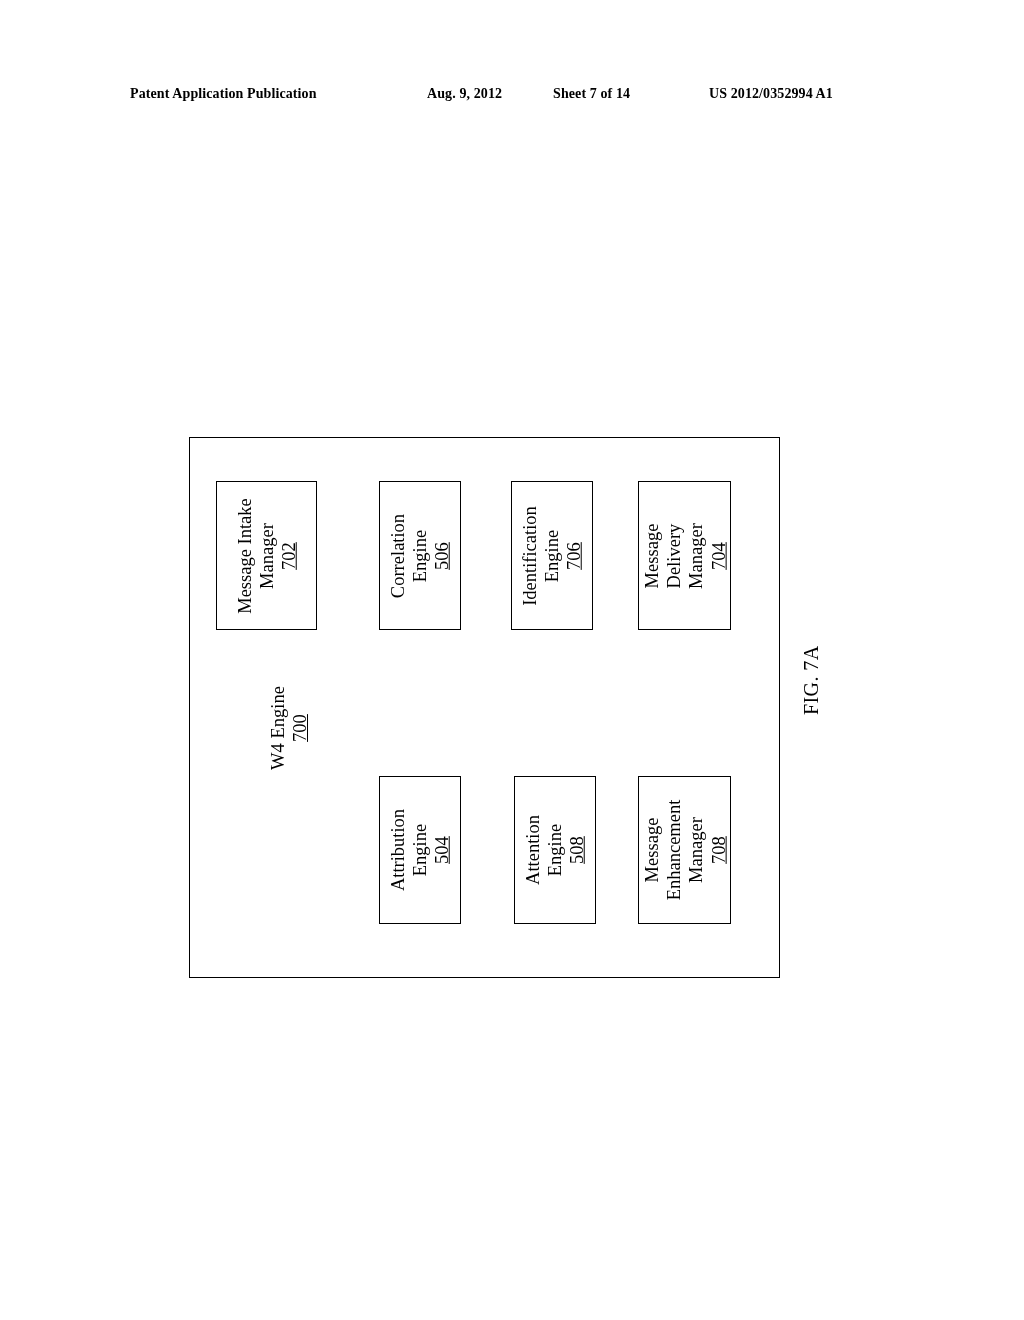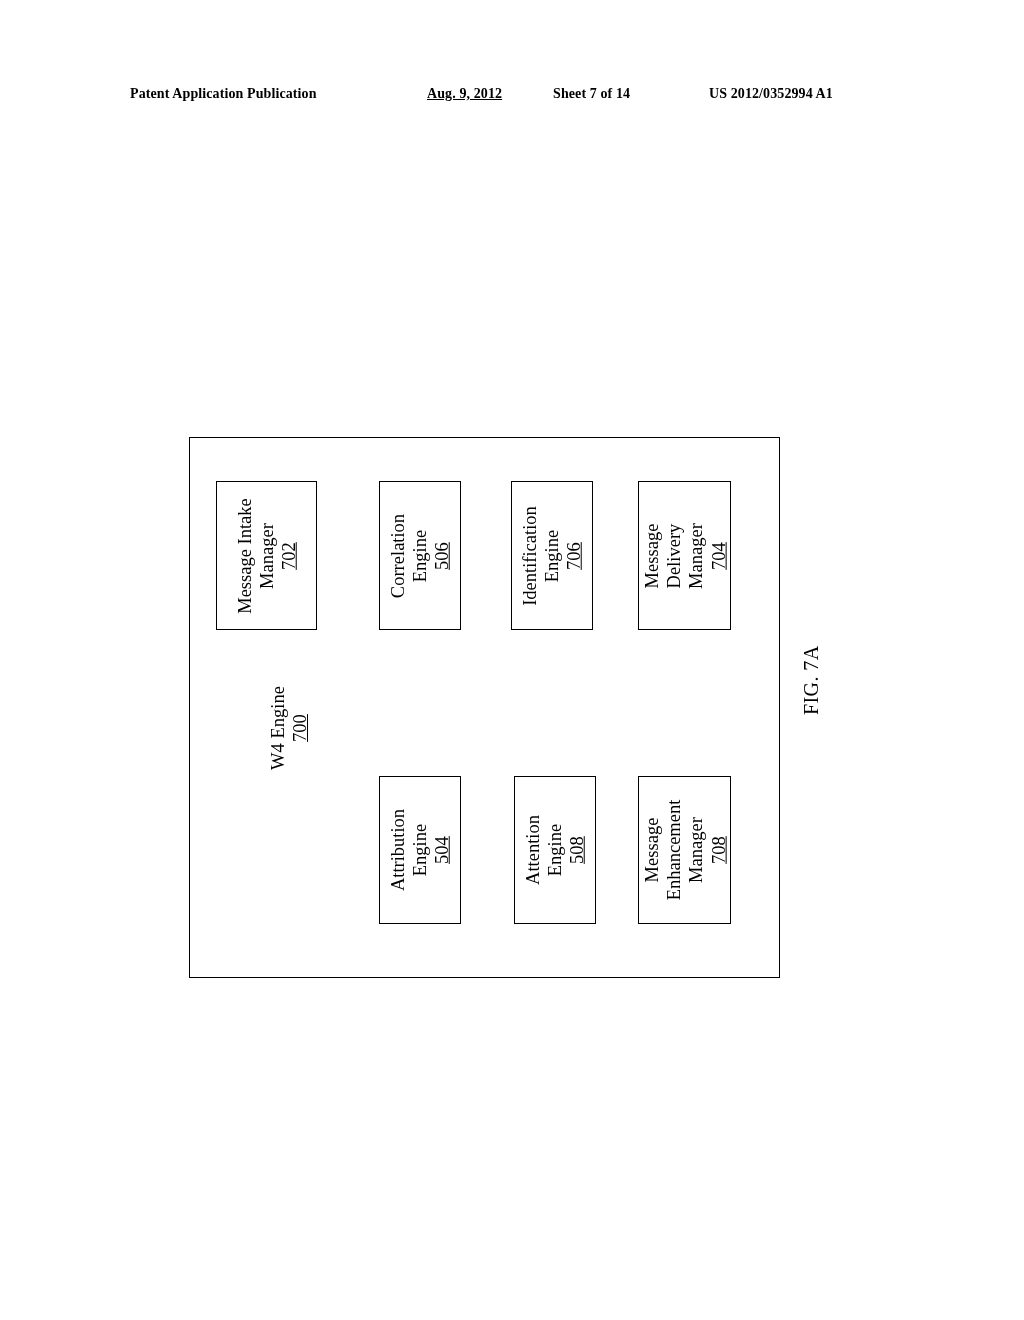--- a/index.html
+++ b/index.html
@@ -31,21 +31,20 @@
     letter-spacing: 0.1px;
     white-space: nowrap;
   }
   #page-header .hdr-pub {
     position: absolute;
     left: 130px;
   }
   #page-header .hdr-date {
     position: absolute;
     left: 427px;
-    text-decoration: underline;
   }
   #page-header .hdr-sheet {
     position: absolute;
     left: 553px;
   }
   #page-header .hdr-docnum {
     position: absolute;
     left: 709px;
   }
 

